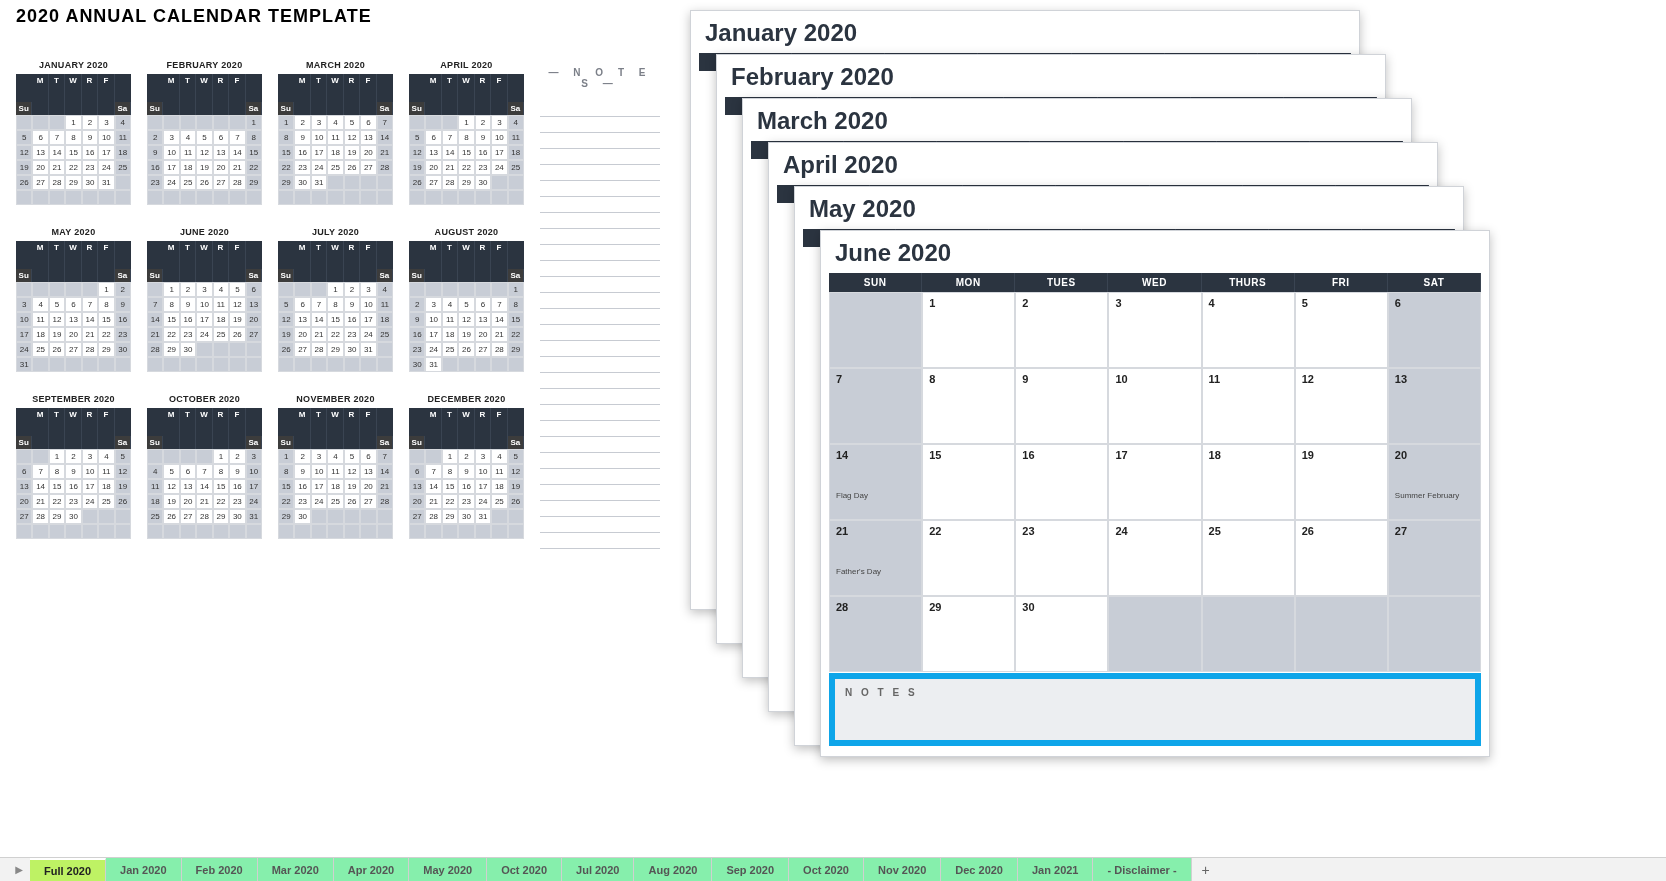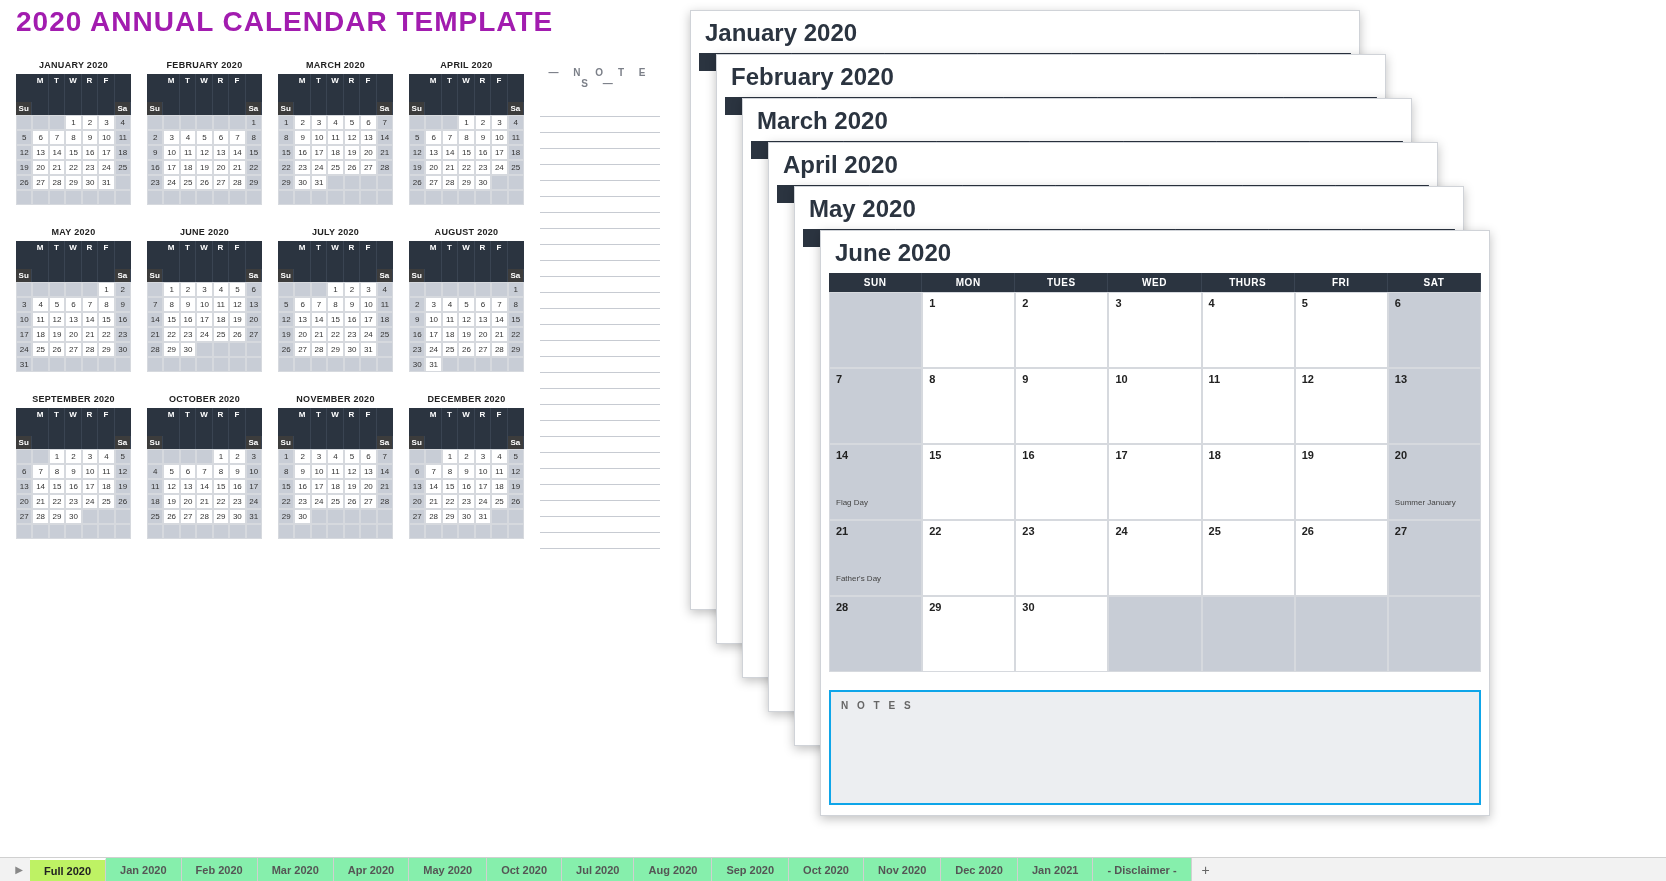--- a/index.html
+++ b/index.html
@@ -1,19 +1,19 @@
 <!DOCTYPE html>
 <html><head>
 <meta charset="utf-8">
 <style>
   * { box-sizing: border-box; margin: 0; padding: 0; }
   body { font-family: Arial, Helvetica, sans-serif; background: #fff; width: 1666px; height: 881px; position: relative; overflow: hidden; }
 
   
-  .annual-title { position: absolute; left: 16px; top: 6px; font-size: 28px; font-weight: 700; letter-spacing: 1px; color: #a21caf; }
+  .annual-title { position: absolute; left: 16px; top: 6px; font-size: 18px; font-weight: 700; letter-spacing: 1px; color: #000000; }
   .mini-grid { position: absolute; left: 16px; top: 60px; display: grid; grid-template-columns: repeat(4, 115px); grid-column-gap: 16px; grid-row-gap: 22px; }
   .mini { width: 115px; }
   .mini-title { text-align: center; font-size: 9px; font-weight: 700; color: #222; margin-bottom: 4px; letter-spacing: .3px; }
   .mini-head { display: grid; grid-template-columns: repeat(7, 1fr); background: #2b3440; }
   .mini-head span { color: #fff; font-size: 8px; font-weight: 700; text-align: center; padding: 2px 0; border-right: 1px solid #3a4452; }
   .mini-head span:first-child, .mini-head span:last-child { background: #3c3c3c; margin-top: 28px; }
   .mini-body { display: grid; grid-template-columns: repeat(7, 1fr); }
   .mini-body span { font-size: 8px; text-align: center; padding: 2px 0; border: .5px solid #d6d9de; color: #333; height: 15px; background: #fff; }
   .mini-body span.we { background: #c8cdd6; }
   .mini-body span.empty { background: #c8cdd6; }
@@ -28,22 +28,22 @@
   .sheet-head { display: grid; grid-template-columns: repeat(7, 1fr); background: #2b3440; margin: 0 8px; }
   .sheet-head span { color: #fff; font-size: 10px; font-weight: 700; text-align: center; padding: 4px 0; border-right: 1px solid #3a4452; letter-spacing: .5px; }
   .sheet-clip { overflow: hidden; }
 
   .june { left: 820px; top: 230px; width: 670px; }
   .june-grid { display: grid; grid-template-columns: repeat(7, 1fr); margin: 0 8px; }
   .june-grid .cell { border: 1px solid #d6d9de; height: 76px; position: relative; padding: 4px 6px; }
   .june-grid .cell.we { background: #c8cdd6; }
   .june-grid .cell.out { background: #c8cdd6; }
   .june-grid .num { font-size: 11px; font-weight: 700; color: #222; }
-  .june-grid .ev { position: absolute; left: 6px; bottom: 12px; font-size: 8px; color: #444; }
-  .june-notes { margin: 18px 8px 10px; border: 2px solid #0ea5e9; background: #eceef1; padding: 8px 10px 92px; letter-spacing: 3px; font-size: 10px; color: #666; font-weight: 700; }
+  .june-grid .ev { position: absolute; left: 6px; bottom: 19px; font-size: 8px; color: #444; }
+  .june-notes { margin: 1px 8px 10px; border: 6px solid #0ea5e9; background: #eceef1; padding: 8px 10px 42px; letter-spacing: 3px; font-size: 10px; color: #666; font-weight: 700; }
 
   
   .tabbar { position: absolute; left: 0; bottom: 0; width: 1666px; height: 24px; background: #f2f2f2; border-top: 1px solid #d0d0d0; display: flex; align-items: stretch; padding-left: 8px; }
   .tab-arrow { width: 22px; display: flex; align-items: center; justify-content: center; color: #888; font-size: 10px; cursor: pointer; }
   .tab { padding: 0 14px; font-size: 11px; color: #555; border-right: 1px solid #d0d0d0; display: flex; align-items: center; background: #86efac; cursor: pointer; font-weight: bold; }
   .tab.active { background: #bef264; font-weight: 700; color: #222; border-top: 2px solid #fff; }
   .tab-add { width: 28px; display: flex; align-items: center; justify-content: center; color: #666; font-size: 14px; cursor: pointer; }
 </style>
 </head>
 <body>
@@ -898,21 +898,21 @@
         <div class="num">17</div>
       </div>
       <div class="cell">
         <div class="num">18</div>
       </div>
       <div class="cell">
         <div class="num">19</div>
       </div>
       <div class="cell we">
         <div class="num">20</div>
-        <div class="ev">Summer January</div>
+        <div class="ev">Summer February</div>
       </div>
       <div class="cell we">
         <div class="num">21</div>
         <div class="ev">Father's Day</div>
       </div>
       <div class="cell">
         <div class="num">22</div>
       </div>
       <div class="cell">
         <div class="num">23</div>

